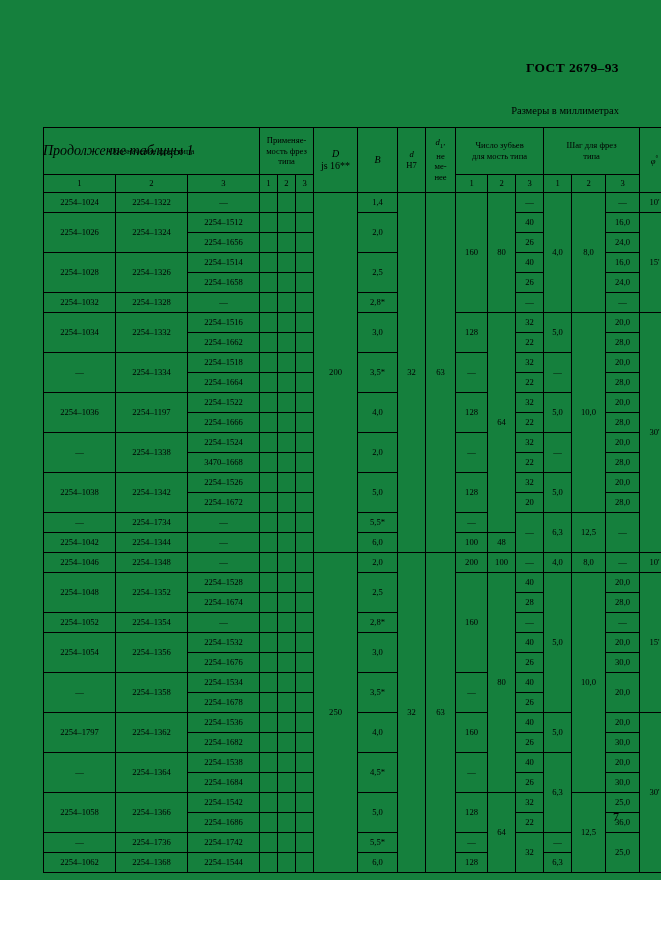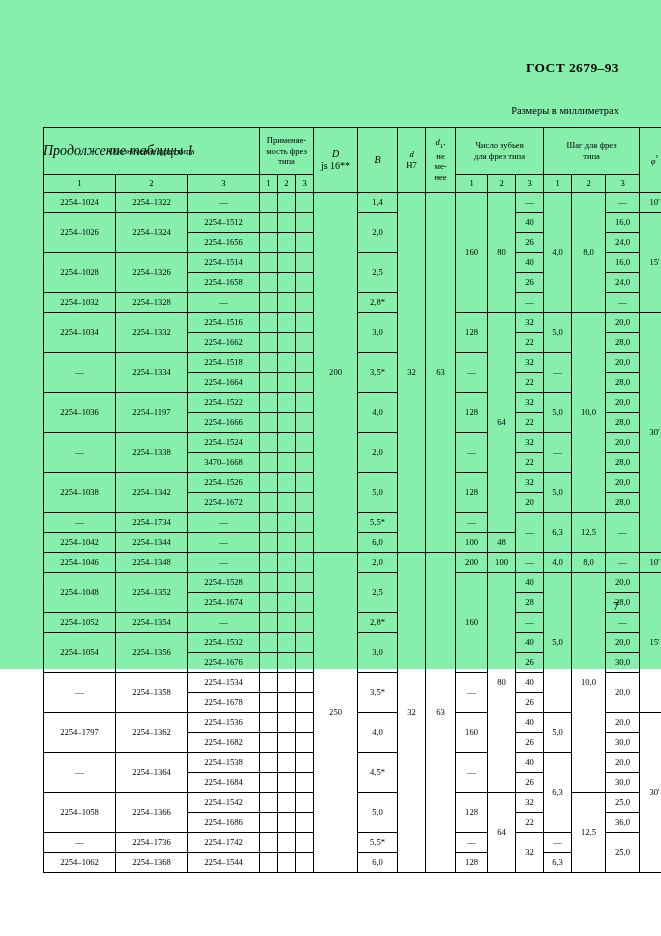--- a/index.html
+++ b/index.html
@@ -14,22 +14,22 @@
     position: relative;
     font-family: "Liberation Serif", "DejaVu Serif", serif;
     color: #000000;
     overflow: hidden;
   }
 
   .page {
     position: absolute;
     left: 0; top: 0;
     width: 661px;
-    height: 669px;
-    background: #86efac;
+    height: 880px;
+    background: #15803d;
   }
 
   
   .std-number {
     position: absolute;
     right: 42px;
     top: 60px;
     font-family: "Liberation Serif", "DejaVu Serif", serif;
     font-weight: bold;
     font-size: 13.5px;
@@ -152,21 +152,21 @@
             <div>H7</div>
           </td>
           <td rowspan="2" class="small-stack">
             <div><span class="ital">d</span><span class="sub">1</span>,</div>
             <div>не</div>
             <div>ме-</div>
             <div>нее</div>
           </td>
           <td colspan="3" class="hdr-multi">
             <span>Число зубьев</span><br>
-            <span>для фрез типа</span>
+            <span>для мость типа</span>
           </td>
           <td colspan="3" class="hdr-multi">
             <span>Шаг для фрез</span><br>
             <span>типа</span>
           </td>
           <td rowspan="2"><span class="ital">φ</span><span class="sup">°</span></td>
         </tr>
         <tr class="hdr-num thick-bottom">
           <td>1</td>
           <td>2</td>

